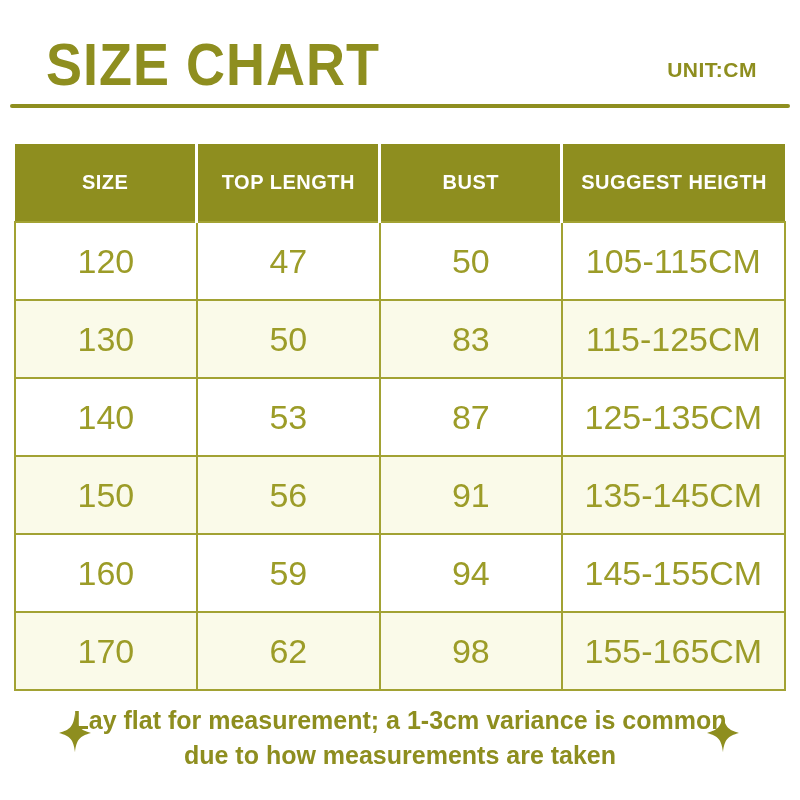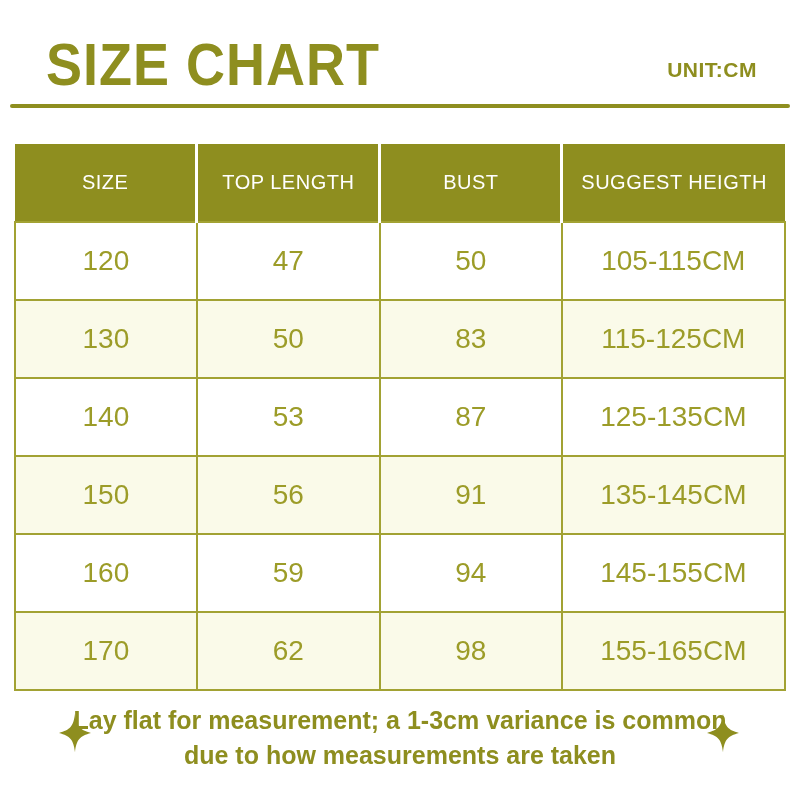--- a/index.html
+++ b/index.html
@@ -45,37 +45,37 @@
   table.size-table {
     border-collapse: collapse;
     width: calc(100% - 28px);
     margin: 36px 14px 0 14px;
     table-layout: fixed;
   }
   .size-table thead th {
     background: #8e8e1f;
     color: #ffffff;
     font-size: 20px;
-    font-weight: 400;
+    font-weight: 700;
     letter-spacing: 0.5px;
     height: 77px;
     border: none;
     border-right: 3px solid #ffffff;
     padding: 0;
     text-align: center;
   }
   .size-table thead th:last-child {
     border-right: none;
   }
   .size-table tbody td {
     border: 2px solid #a2a233;
     height: 76px;
     text-align: center;
     vertical-align: middle;
-    font-size: 28px;
+    font-size: 34px;
     font-weight: 400;
     color: #9c9c28;
     padding: 0;
   }
   .size-table tbody tr:nth-child(odd) td { background: #ffffff; }
   .size-table tbody tr:nth-child(even) td { background: #fafae9; }
   .note {
     margin-top: 12px;
     text-align: center;
     color: #8e8e1f;

